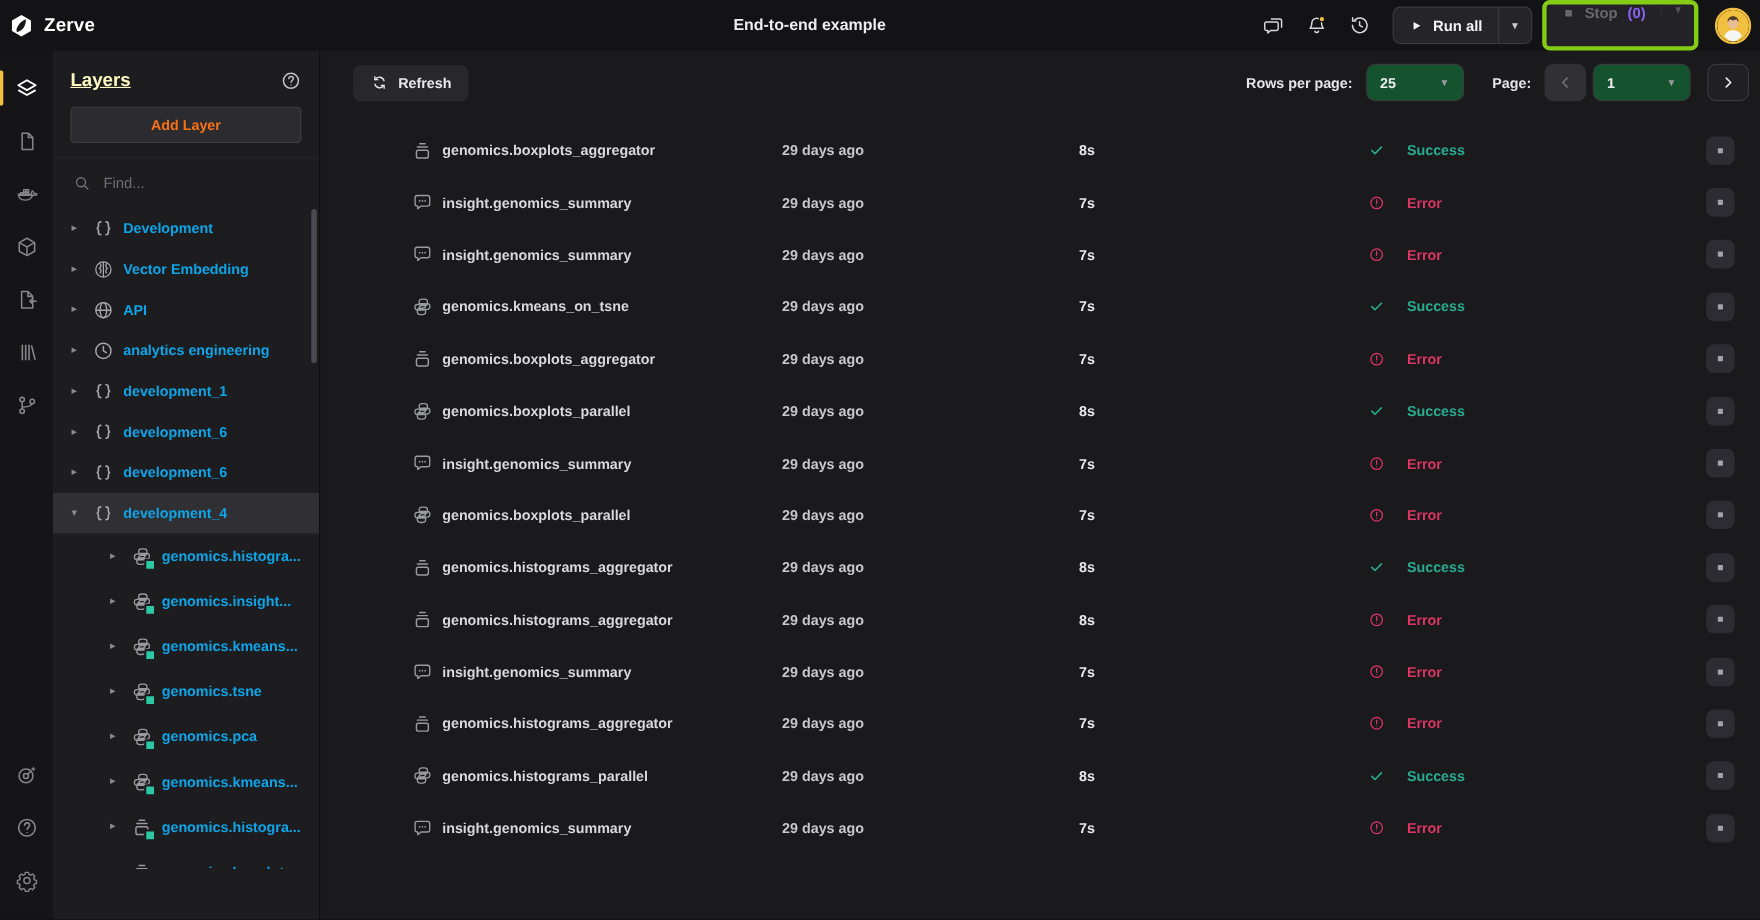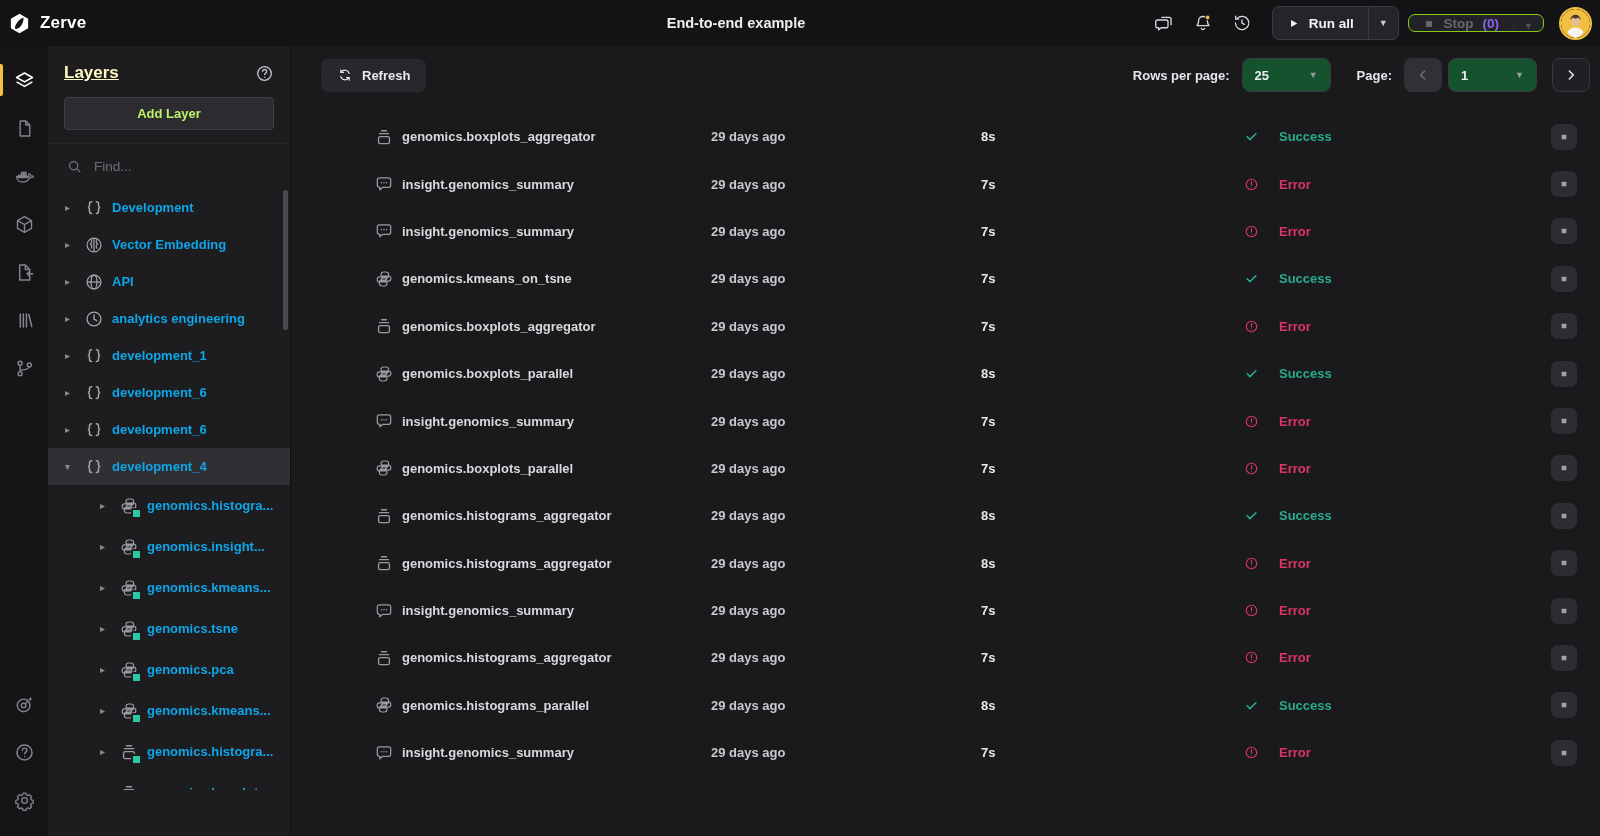--- a/index.html
+++ b/index.html
@@ -15,21 +15,21 @@
   .brand { display:flex; align-items:center; gap:9px; color:#ffffff; font-size:17px; font-weight:700; letter-spacing:.2px; }
   .brand .icn { width:23px; height:23px; }
   .topbar-title { position:absolute; left:46%; transform:translateX(-50%); color:#ededf0; font-size:14.5px; font-weight:700; }
   .topbar-right { margin-left:auto; display:flex; align-items:center; gap:9px; }
   .tb-icon { width:30px; height:30px; display:flex; align-items:center; justify-content:center; color:#d9d9dd; background:none; border:none; cursor:pointer; }
   .tb-icon .icn { width:20px; height:20px; }
   .btn-runall { display:flex; align-items:stretch; height:34px; background:#242429; border:1px solid #3b3b41; border-radius:7px; color:#f3f3f5; overflow:hidden; margin-left:6px; }
   .runall-main { display:flex; align-items:center; gap:9px; padding:0 14px; font-size:13.5px; font-weight:700; cursor:pointer; }
   .runall-main .icn { width:13px; height:13px; }
   .seg-caret { display:flex; align-items:center; padding:0 10px; border-left:1px solid #3b3b41; color:#cicfd3; color:#cfcfd3; font-size:9px; cursor:pointer; }
-  .btn-stop { display:flex; align-items:flex-end; height:18px; background:#232327; border:1px solid #84cc16; border-radius:7px; color:#67676e; overflow:hidden; }
+  .btn-stop { display:flex; align-items:flex-start; height:46px; background:#232327; border:4px solid #84cc16; border-radius:7px; color:#67676e; overflow:hidden; }
   .stop-main { display:flex; align-items:center; gap:9px; padding:0 14px; font-size:13.5px; font-weight:700; }
   .stop-main .icn { width:12px; height:12px; color:#67676e; }
   .stop-count { font-weight:700; }
   .btn-stop .seg-caret { border-left:1px solid #2e2e33; color:#55555c; }
   .avatar { width:33px; height:33px; border-radius:50%; border:2px solid #f2c040; overflow:hidden; margin-left:6px; cursor:pointer; flex:none; }
   .avatar svg { width:100%; height:100%; display:block; }
 
   
   .rail { position:absolute; left:0; top:46px; width:48px; height:790px; background:#151518; display:flex; flex-direction:column; align-items:center; padding:10px 0 12px; }
   .rail-btn { width:48px; height:48px; display:flex; align-items:center; justify-content:center; color:#85858b; position:relative; cursor:pointer; }
@@ -37,21 +37,21 @@
   .rail-btn.active { color:#ffffff; }
   .rail-btn.active::before { content:''; position:absolute; left:0; top:8px; bottom:8px; width:3px; background:#f2c040; border-radius:0 2px 2px 0; }
   .rail-bottom { margin-top:auto; display:flex; flex-direction:column; align-items:center; }
 
   
   .sidebar { position:absolute; left:48px; top:46px; width:242px; height:790px; background:#1d1d20; }
   .sb-header { height:48px; display:flex; align-items:center; padding:6px 16px 0; }
   .sb-title { color:#fef9c3; font-size:17px; font-weight:700;text-decoration:underline; }
   .sb-help { margin-left:auto; color:#c2c2c7; width:19px; height:19px; background:none; border:none; cursor:pointer; }
   .sb-add-wrap { padding:3px 16px 13px; }
-  .btn-add-layer { width:100%; height:33px; background:#2b2b30; border:1px solid #3e3e45; border-radius:4px; color:#bef264; font-size:13px; font-weight:700; font-family:inherit; cursor:pointer; }
+  .btn-add-layer { width:100%; height:33px; background:#2b2b30; border:1px solid #3e3e45; border-radius:4px; color:#f97316; font-size:13px; font-weight:700; font-family:inherit; cursor:pointer; }
   .sb-find { height:46px; display:flex; align-items:center; gap:11px; padding:0 18px; border-top:1px solid #26262a; color:#6e6e76; cursor:text; }
   .sb-find .icn { width:17px; height:17px; }
   .sb-find-text { font-size:13.5px; }
   .layer-tree { position:relative; height:601px; overflow:hidden; }
   .tree-row { height:37px; display:flex; align-items:center; padding-left:17px; cursor:pointer; }
   .tree-row.child { height:41px; padding-left:52px; }
   .tree-row.selected { background:#2f2f34; }
   .caret { width:12px; flex:none; color:#8a8a90; font-size:10px; text-align:left; }
   .t-icon { width:20px; height:20px; margin:0 8px 0 7px; color:#a6a6ac; position:relative; flex:none; }
   .tree-row.child .t-icon { color:#9a9aa1; }

